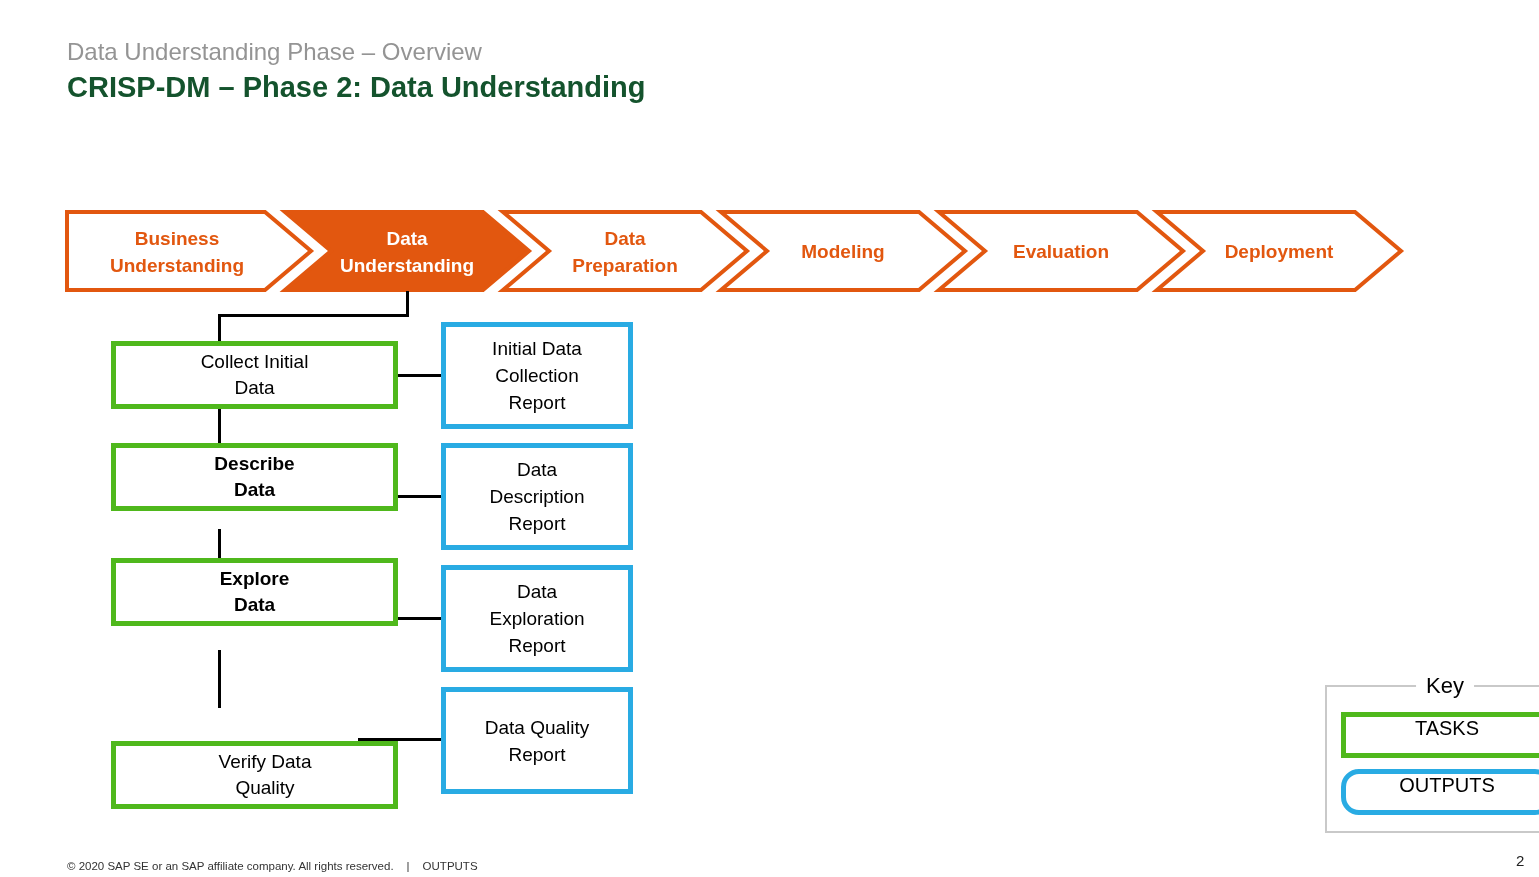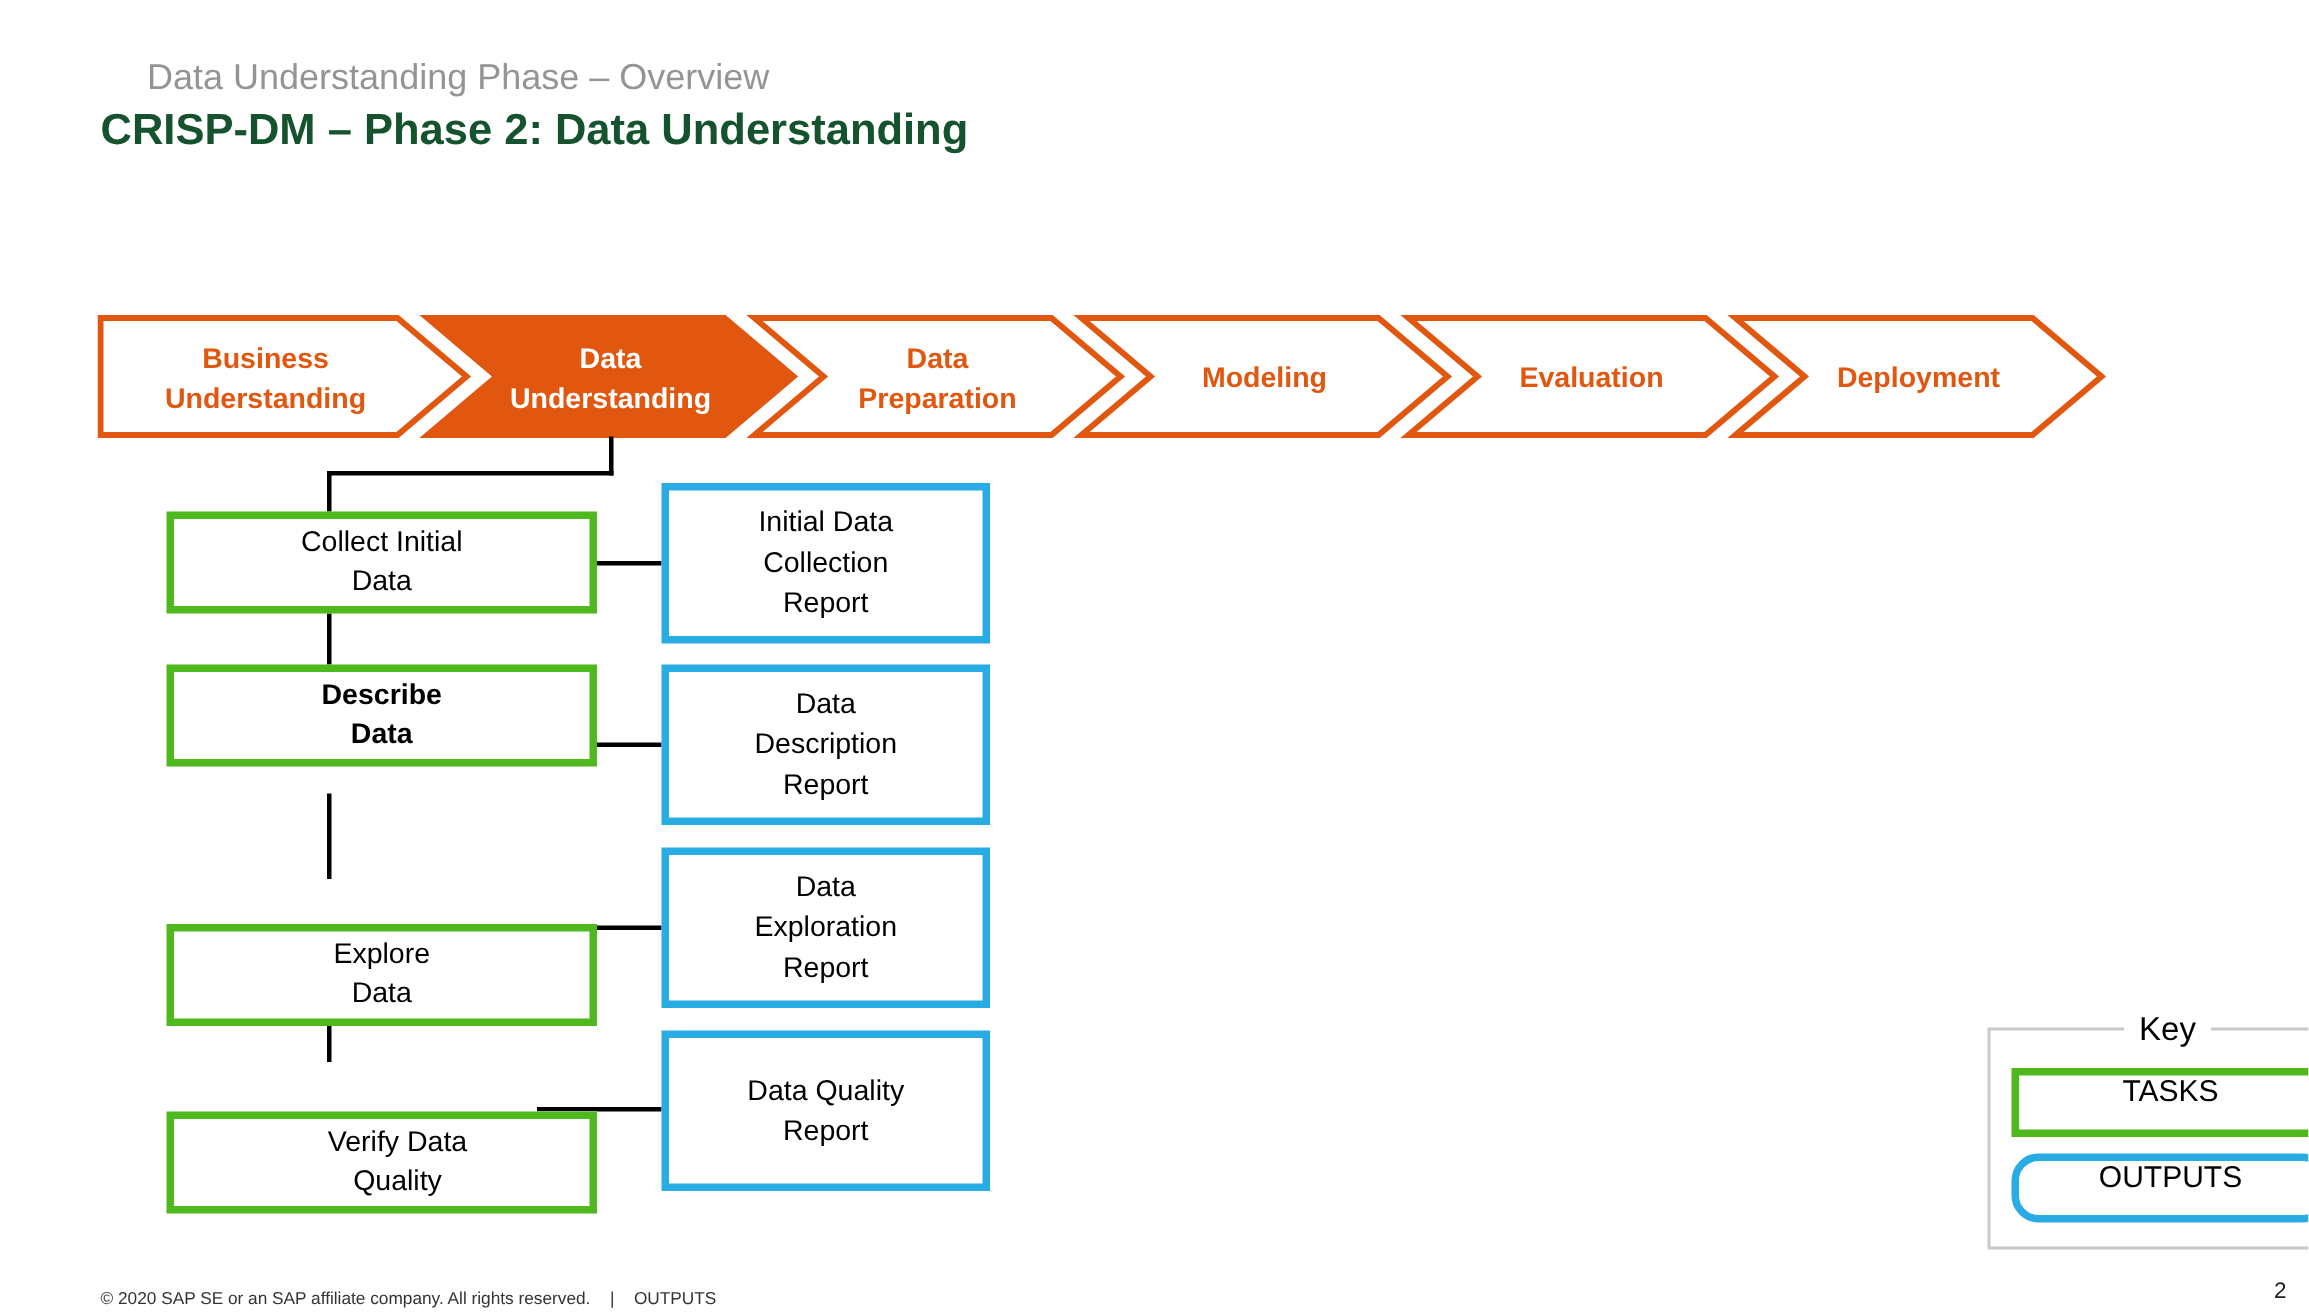--- a/index.html
+++ b/index.html
@@ -1,39 +1,39 @@
 <!DOCTYPE html>
 <html><head>
 <meta charset="utf-8">
 <style>
   html,body { margin:0; padding:0; background:#ffffff; }
   .page {
     position:relative; width:1539px; height:877px; background:#ffffff;
     font-family:"Liberation Sans", sans-serif; overflow:hidden; color:#000;
   }
-  .subtitle { position:absolute; left:67px; top:38px; font-size:24px; color:#949494;margin-left:31px; }
+  .subtitle { position:absolute; left:67px; top:38px; font-size:24px; color:#949494; }
   .title    { position:absolute; left:67px; top:71px; font-size:29px; font-weight:bold; color:#14532d; }
 
   .chevron-band { position:absolute; left:65px; top:210px; width:1345px; height:84px; }
   .seg { fill:#ffffff; stroke:#E2570F; stroke-width:4; stroke-linejoin:miter; }
   .seg.active { fill:#E2570F; }
   .seg-label { font-family:"Liberation Sans", sans-serif; font-size:19px; font-weight:bold;
                fill:#E2570F; text-anchor:middle; }
   .seg-label.active { fill:#ffffff; }
 
   .connector { position:absolute; background:#000; }
 
   .task-box {
     position:absolute; left:75px; width:287px; height:68px; box-sizing:border-box;
     border:5px solid #4FB81C; background:#ffffff;
     display:flex; flex-direction:column; align-items:center; justify-content:center;
     font-size:19px; line-height:26px; text-align:center;margin-left:36px;
   }
   .output-box {
-    position:absolute; left:441px; width:219px; height:107px; box-sizing:border-box;
+    position:absolute; left:441px; width:192px; height:107px; box-sizing:border-box;
     border:5px solid #29ABE3; background:#ffffff;
     display:flex; flex-direction:column; align-items:center; justify-content:center;
     font-size:19px; line-height:27px; text-align:center;
   }
 
   .key-box {
     position:absolute; left:1283px; top:685px; width:240px; height:148px; box-sizing:border-box;
     border:2px solid #C9C9C9; background:#ffffff;margin-left:42px;
   }
   .key-title {
@@ -88,21 +88,21 @@
   <div class="connector" style="left:358px; top:738px; width:85px; height:3px;"></div>
 
   <div class="task-box" style="top:341px;">
     <span>Collect Initial</span>
     <span>Data</span>
   </div>
   <div class="task-box" style="top:443px;font-weight:bold;">
     <span>Describe</span>
     <span>Data</span>
   </div>
-  <div class="task-box" style="top:616px;">
+  <div class="task-box" style="top:558px;font-weight:bold;">
     <span>Explore</span>
     <span>Data</span>
   </div>
   <div class="task-box" style="top:741px;padding-left:21px;">
     <span>Verify Data</span>
     <span>Quality</span>
   </div>
 
   <div class="output-box" style="top:322px;">
     <span>Initial Data</span>

